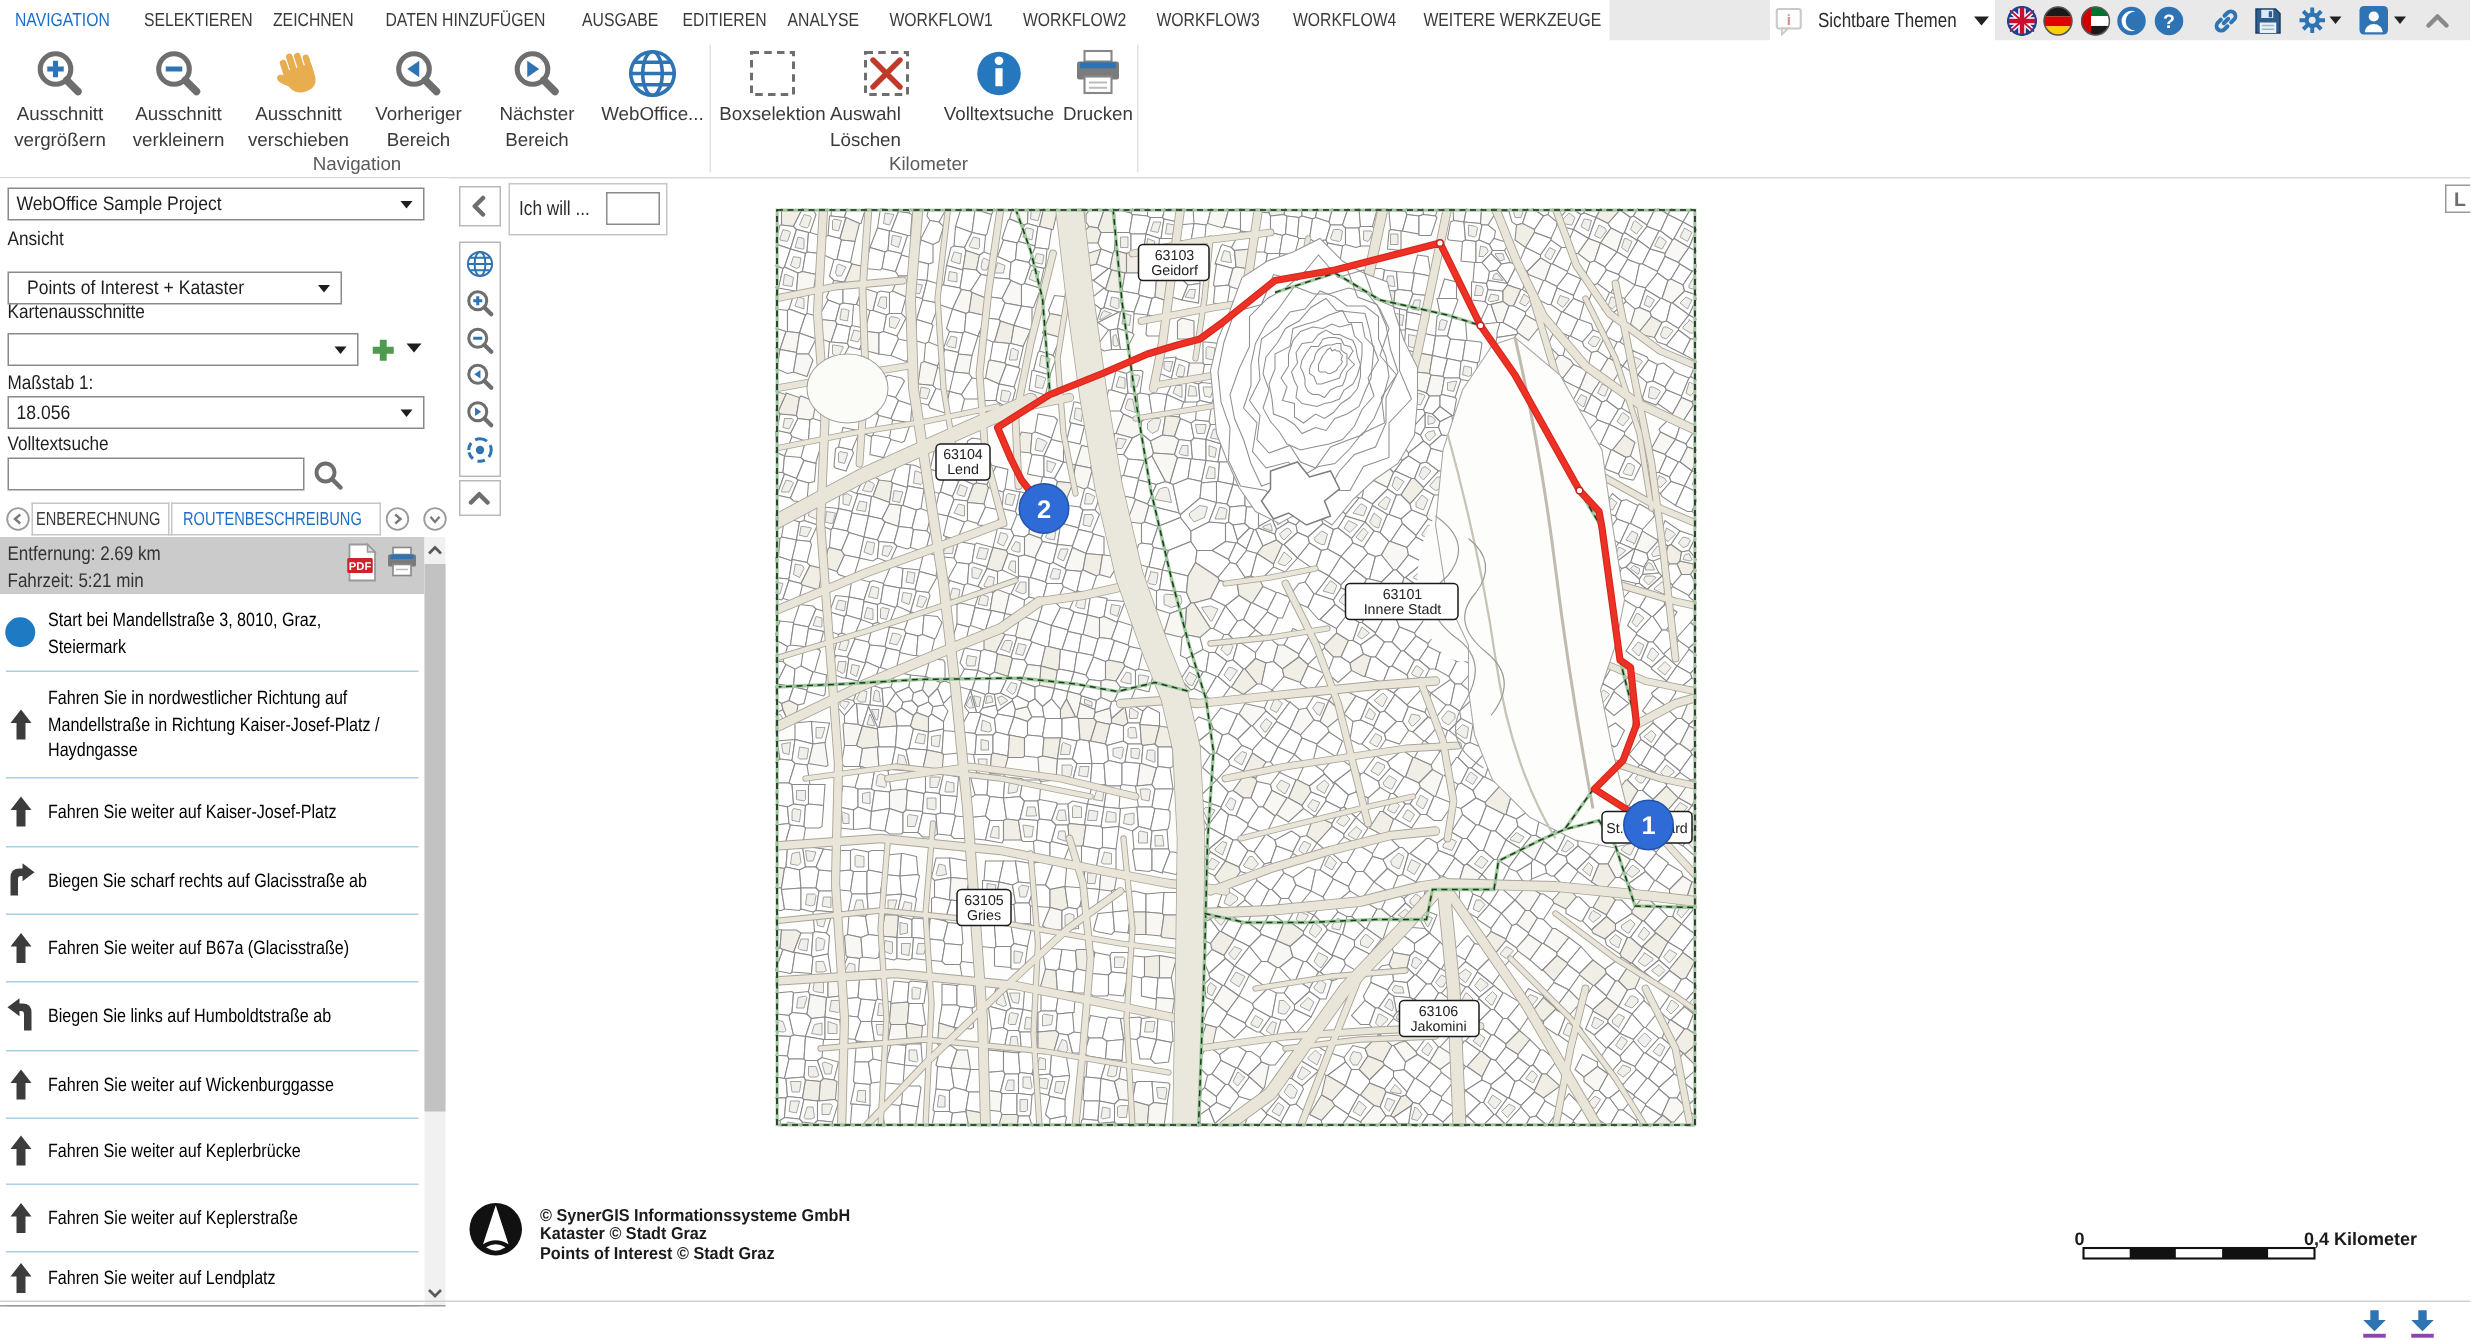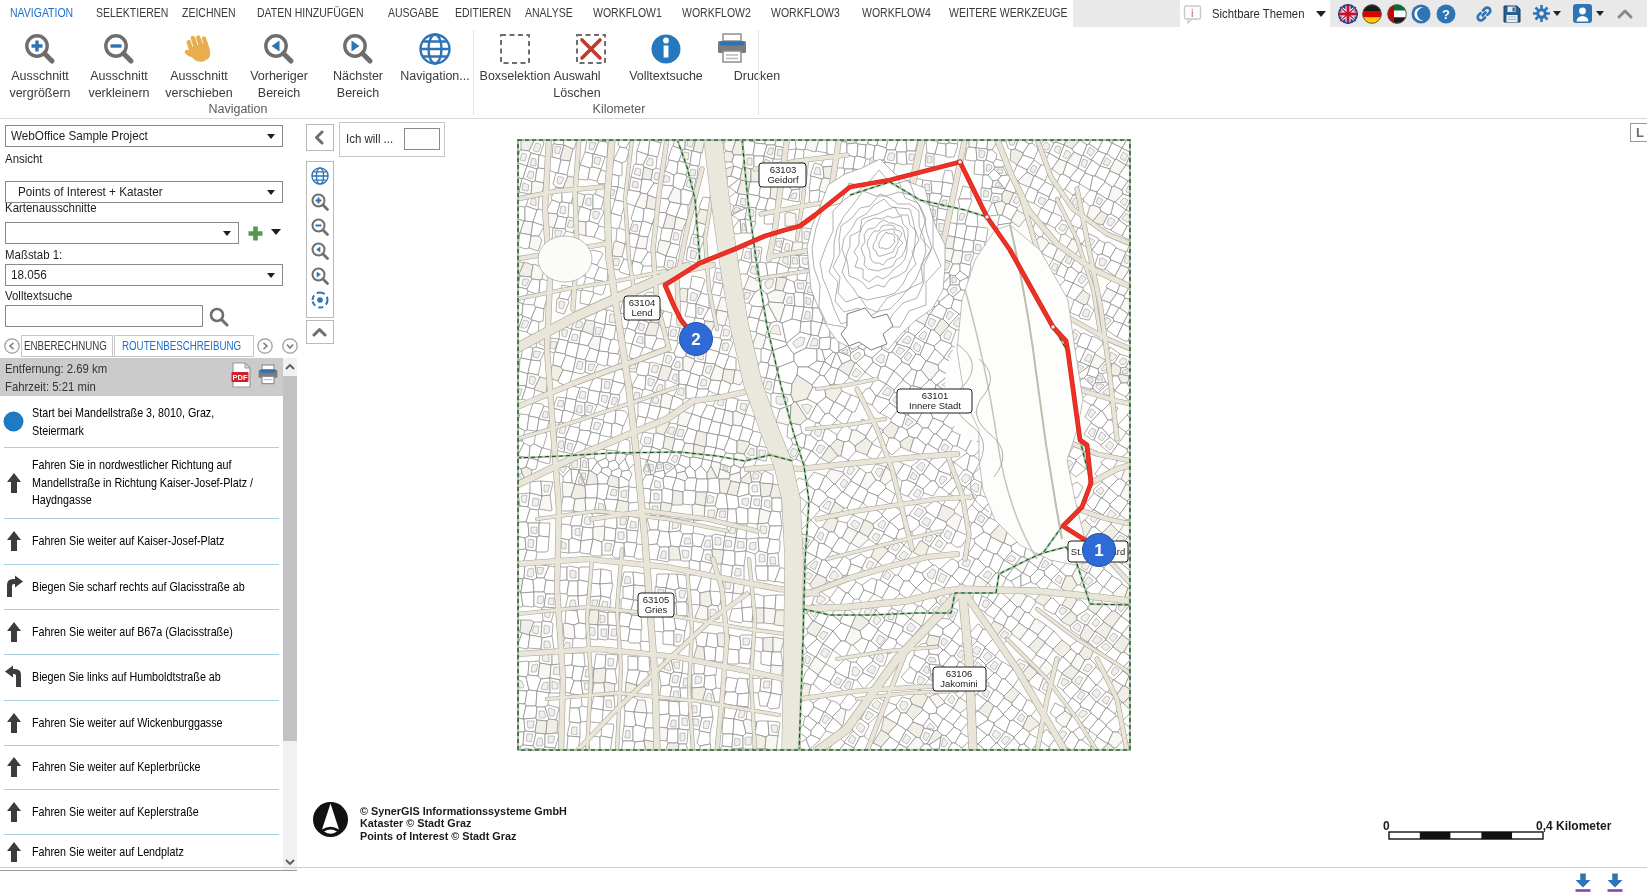--- a/index.html
+++ b/index.html
@@ -146,21 +146,21 @@
 <path d="M22.5 22.5 L30 30" stroke="#6e6e6e" stroke-width="5" stroke-linecap="round"></path>
     </svg></div>
 <div class="riblabel" style="left:303px;top:68px">Nächster<br>Bereich</div>
 <div class="ric" style="left:417px;top:31px"><svg width="36" height="36" viewBox="0 0 36 36">
 <g fill="none" stroke="#2e74b5" stroke-width="2.4">
 <circle cx="18" cy="18" r="14.5"></circle>
 <ellipse cx="18" cy="18" rx="6.5" ry="14.5"></ellipse>
 <path d="M3.5 18 H32.5 M5.5 10.5 H30.5 M5.5 25.5 H30.5"></path>
       </g>
     </svg></div>
-<div class="riblabel" style="left:380px;top:68px">Navigation...</div>
+<div class="riblabel" style="left:380px;top:68px">WebOffice...</div>
 <div class="ric" style="left:497px;top:31px"><svg width="36" height="36" viewBox="0 0 36 36">
 <rect x="4" y="4" width="28" height="28" fill="none" stroke="#6e6e6e" stroke-width="2" stroke-dasharray="5 3.5"></rect>
     </svg></div>
 <div class="riblabel" style="left:460px;top:68px">Boxselektion</div>
 <div class="ric" style="left:573px;top:31px"><svg width="36" height="36" viewBox="0 0 36 36">
 <rect x="4" y="4" width="28" height="28" fill="none" stroke="#6e6e6e" stroke-width="2" stroke-dasharray="5 3.5"></rect>
       <path d="M9 9 L27 27 M27 9 L9 27" stroke="#c0392b" stroke-width="3.6" stroke-linecap="round"></path>
     </svg></div>
 <div class="riblabel" style="left:522px;top:68px">Auswahl<br>Löschen</div>
 <div class="ric" style="left:648px;top:31px"><svg width="36" height="36" viewBox="0 0 36 36">
@@ -169,30 +169,30 @@
 <circle cx="18" cy="9.5" r="2.9" fill="#fff"></circle>
     </svg></div>
 <div class="riblabel" style="left:611px;top:68px">Volltextsuche</div>
 <div class="ric" style="left:714px;top:31px"><svg width="36" height="36" viewBox="0 0 36 36">
 <rect x="9" y="3" width="18" height="7" fill="#fff" stroke="#888" stroke-width="1.4"></rect>
 <rect x="4" y="10" width="28" height="12" rx="1.5" fill="#7b7b7b"></rect>
 <rect x="6" y="10.5" width="24" height="4" fill="#2e74b5"></rect>
 <rect x="9" y="20" width="18" height="11" fill="#fff" stroke="#888" stroke-width="1.4"></rect>
 <path d="M12 24 H24 M12 27.5 H24" stroke="#bbb" stroke-width="1.4"></path>
     </svg></div>
-<div class="riblabel" style="left:702px;top:68px">Drucken</div>
+<div class="riblabel" style="left:677px;top:68px">Drucken</div>
 <div class="gcap" style="left:158px">Navigation</div>
 <div class="gcap" style="left:539px">Kilometer</div>
 <div class="abs" style="left:473px;top:30px;width:1px;height:85px;background:#e2e2e2"></div>
 <div class="abs" style="left:758px;top:30px;width:1px;height:85px;background:#e2e2e2"></div>
 <div class="abs" style="left:0;top:119px;width:300px;height:774px;background:#fff"></div>
 <div class="field-label" style="top:124px"><b>Projekt</b></div>
 <div class="sel" style="top:125px;width:278px"><b>WebOffice Sample Project</b><span class="car"></span></div>
 <div class="field-label" style="top:151px"><b>Ansicht</b></div>
-<div class="sel" style="top:181px;width:278px;padding-left:12px"><b>Points of Interest + Kataster</b><span class="car"></span></div>
+<div class="sel" style="top:181px;width:223px;padding-left:12px"><b>Points of Interest + Kataster</b><span class="car"></span></div>
 <div class="field-label" style="top:200px"><b>Kartenausschnitte</b></div>
 <div class="sel" style="top:222px;width:234px">
     <span class="car"></span>
   </div>
 <svg class="abs" style="left:247px;top:225px" width="17" height="17" viewBox="0 0 17 17">
 <path d="M8.5 1.5 V15.5 M1.5 8.5 H15.5" stroke="#4e9a4e" stroke-width="4.6"></path>
   </svg>
 <div class="abs" style="left:271px;top:229px;width:0;height:0;border-left:5px solid transparent;border-right:5px solid transparent;border-top:6px solid #1e1e1e"></div>
 <div class="field-label" style="top:247px"><b>Maßstab 1:</b></div>
 <div class="sel" style="top:264px;width:278px"><b>18.056</b><span class="car"></span></div>

